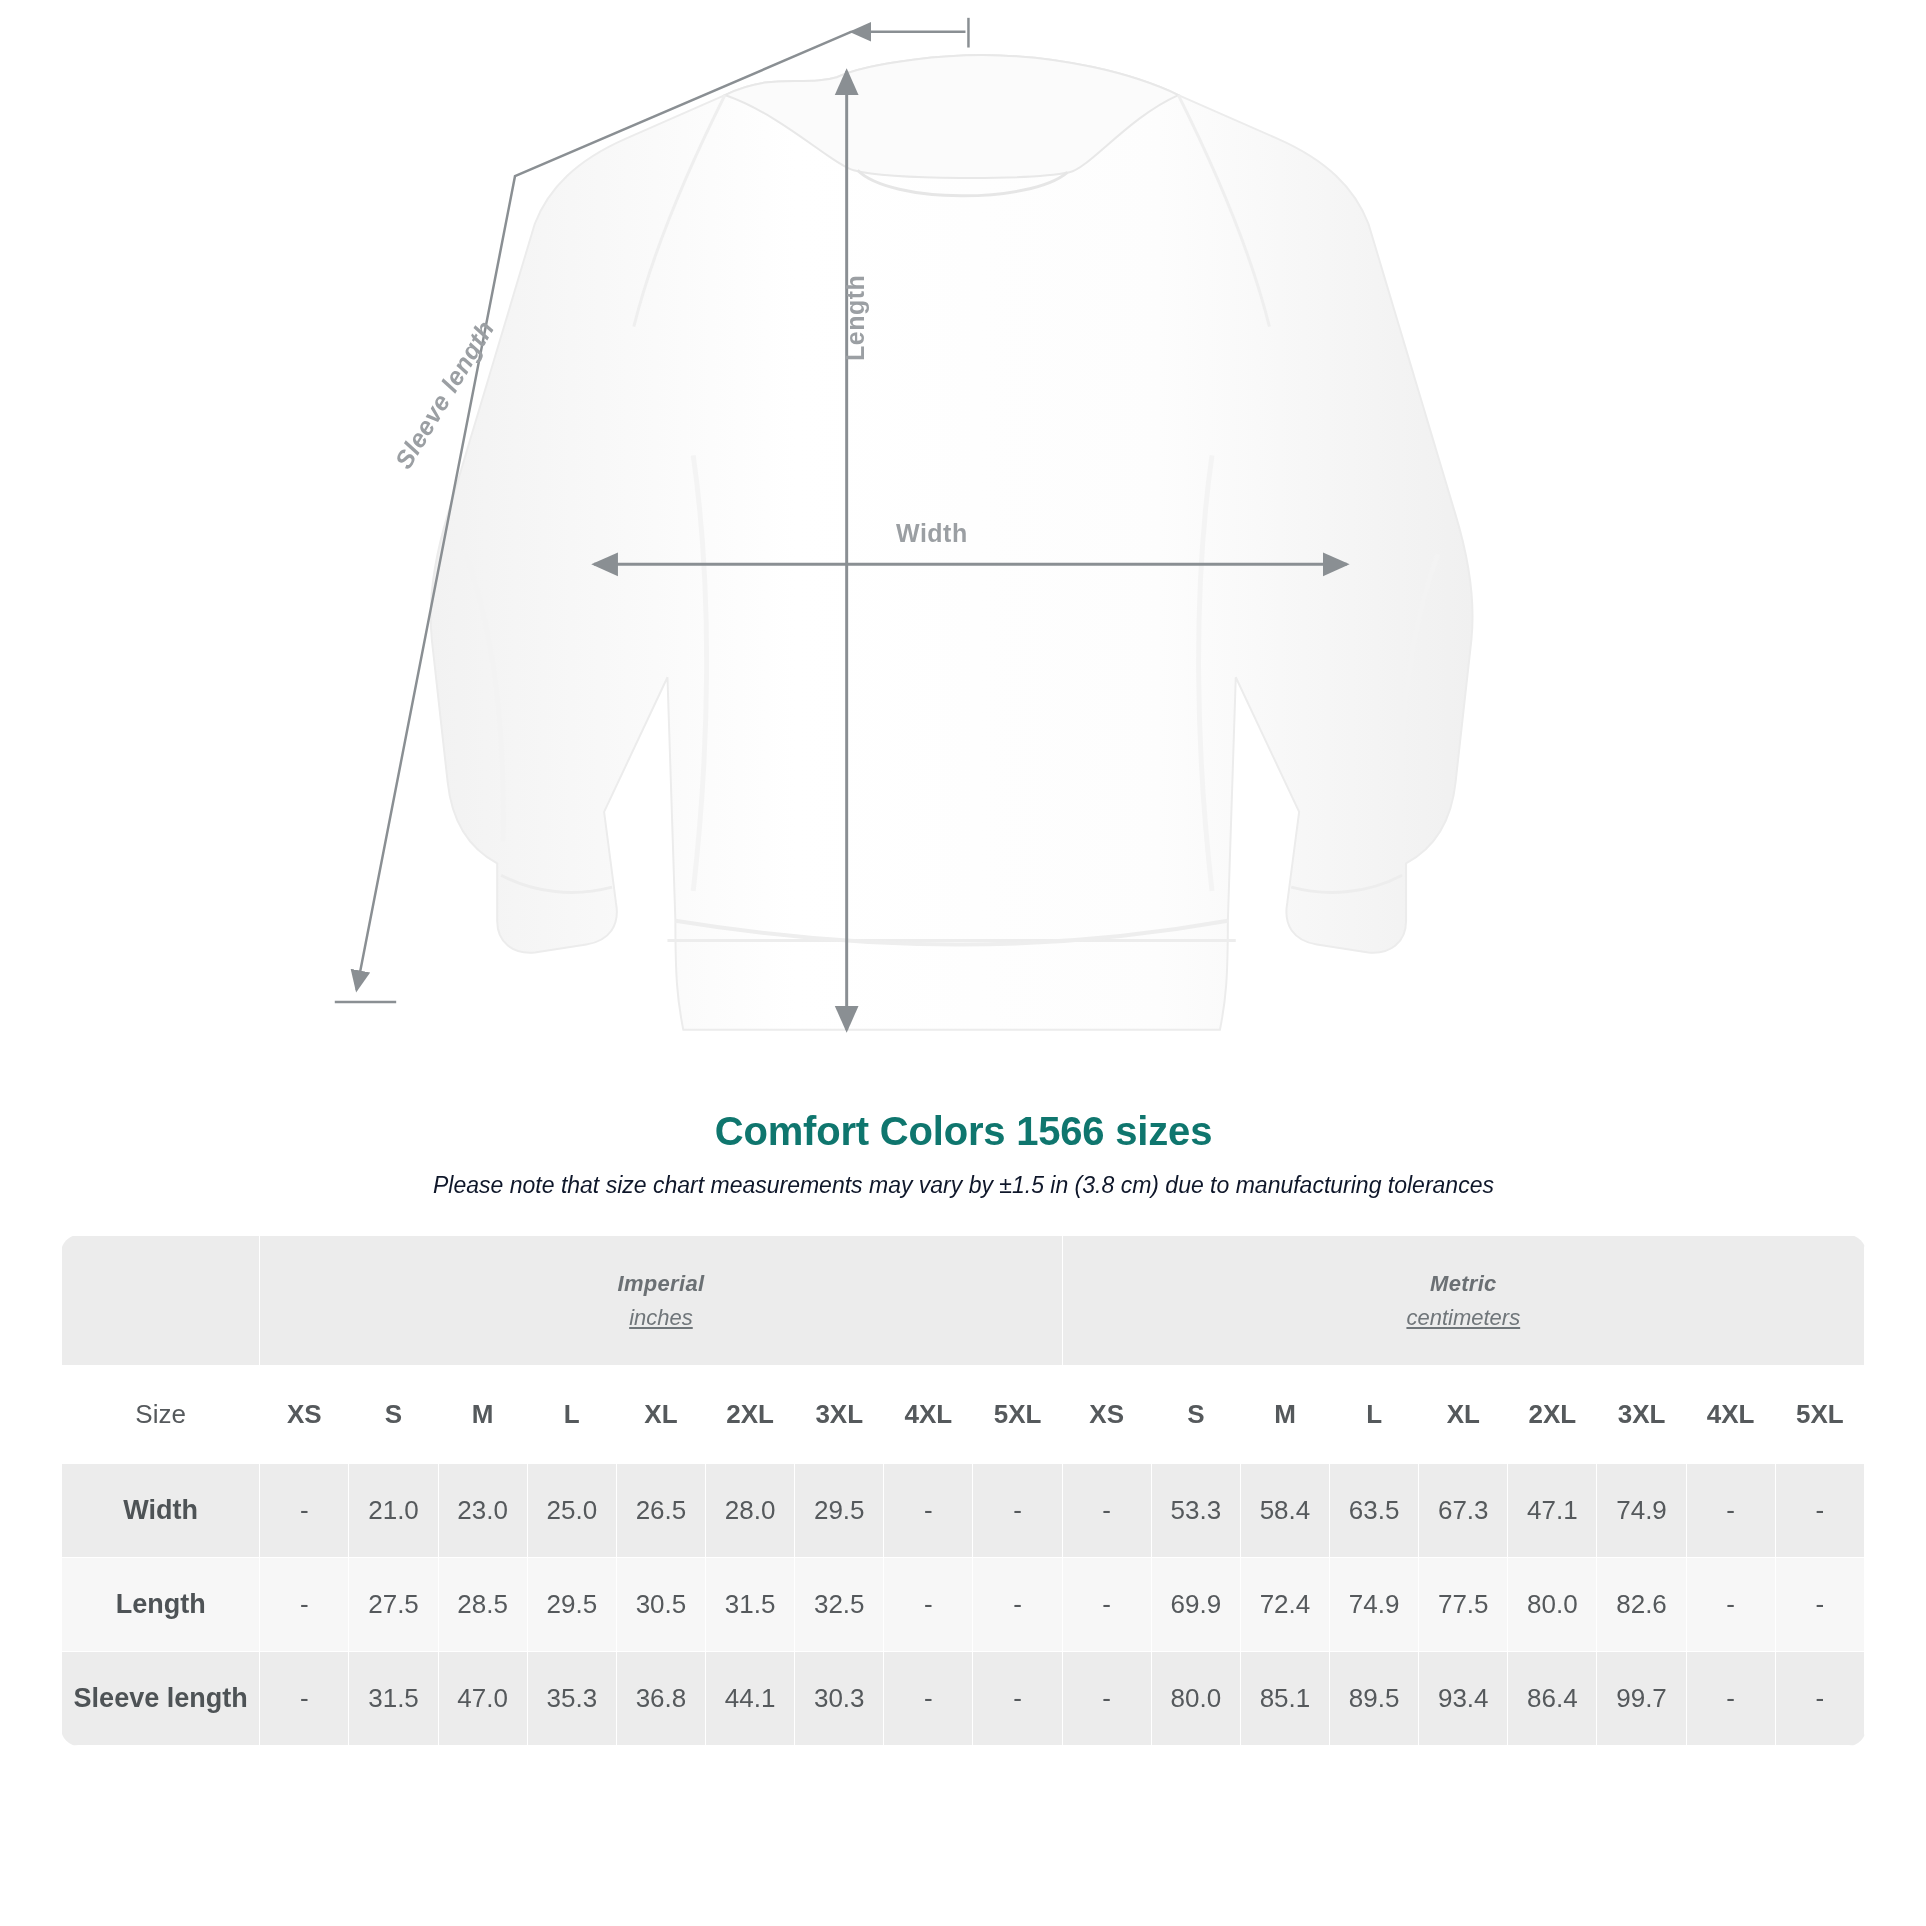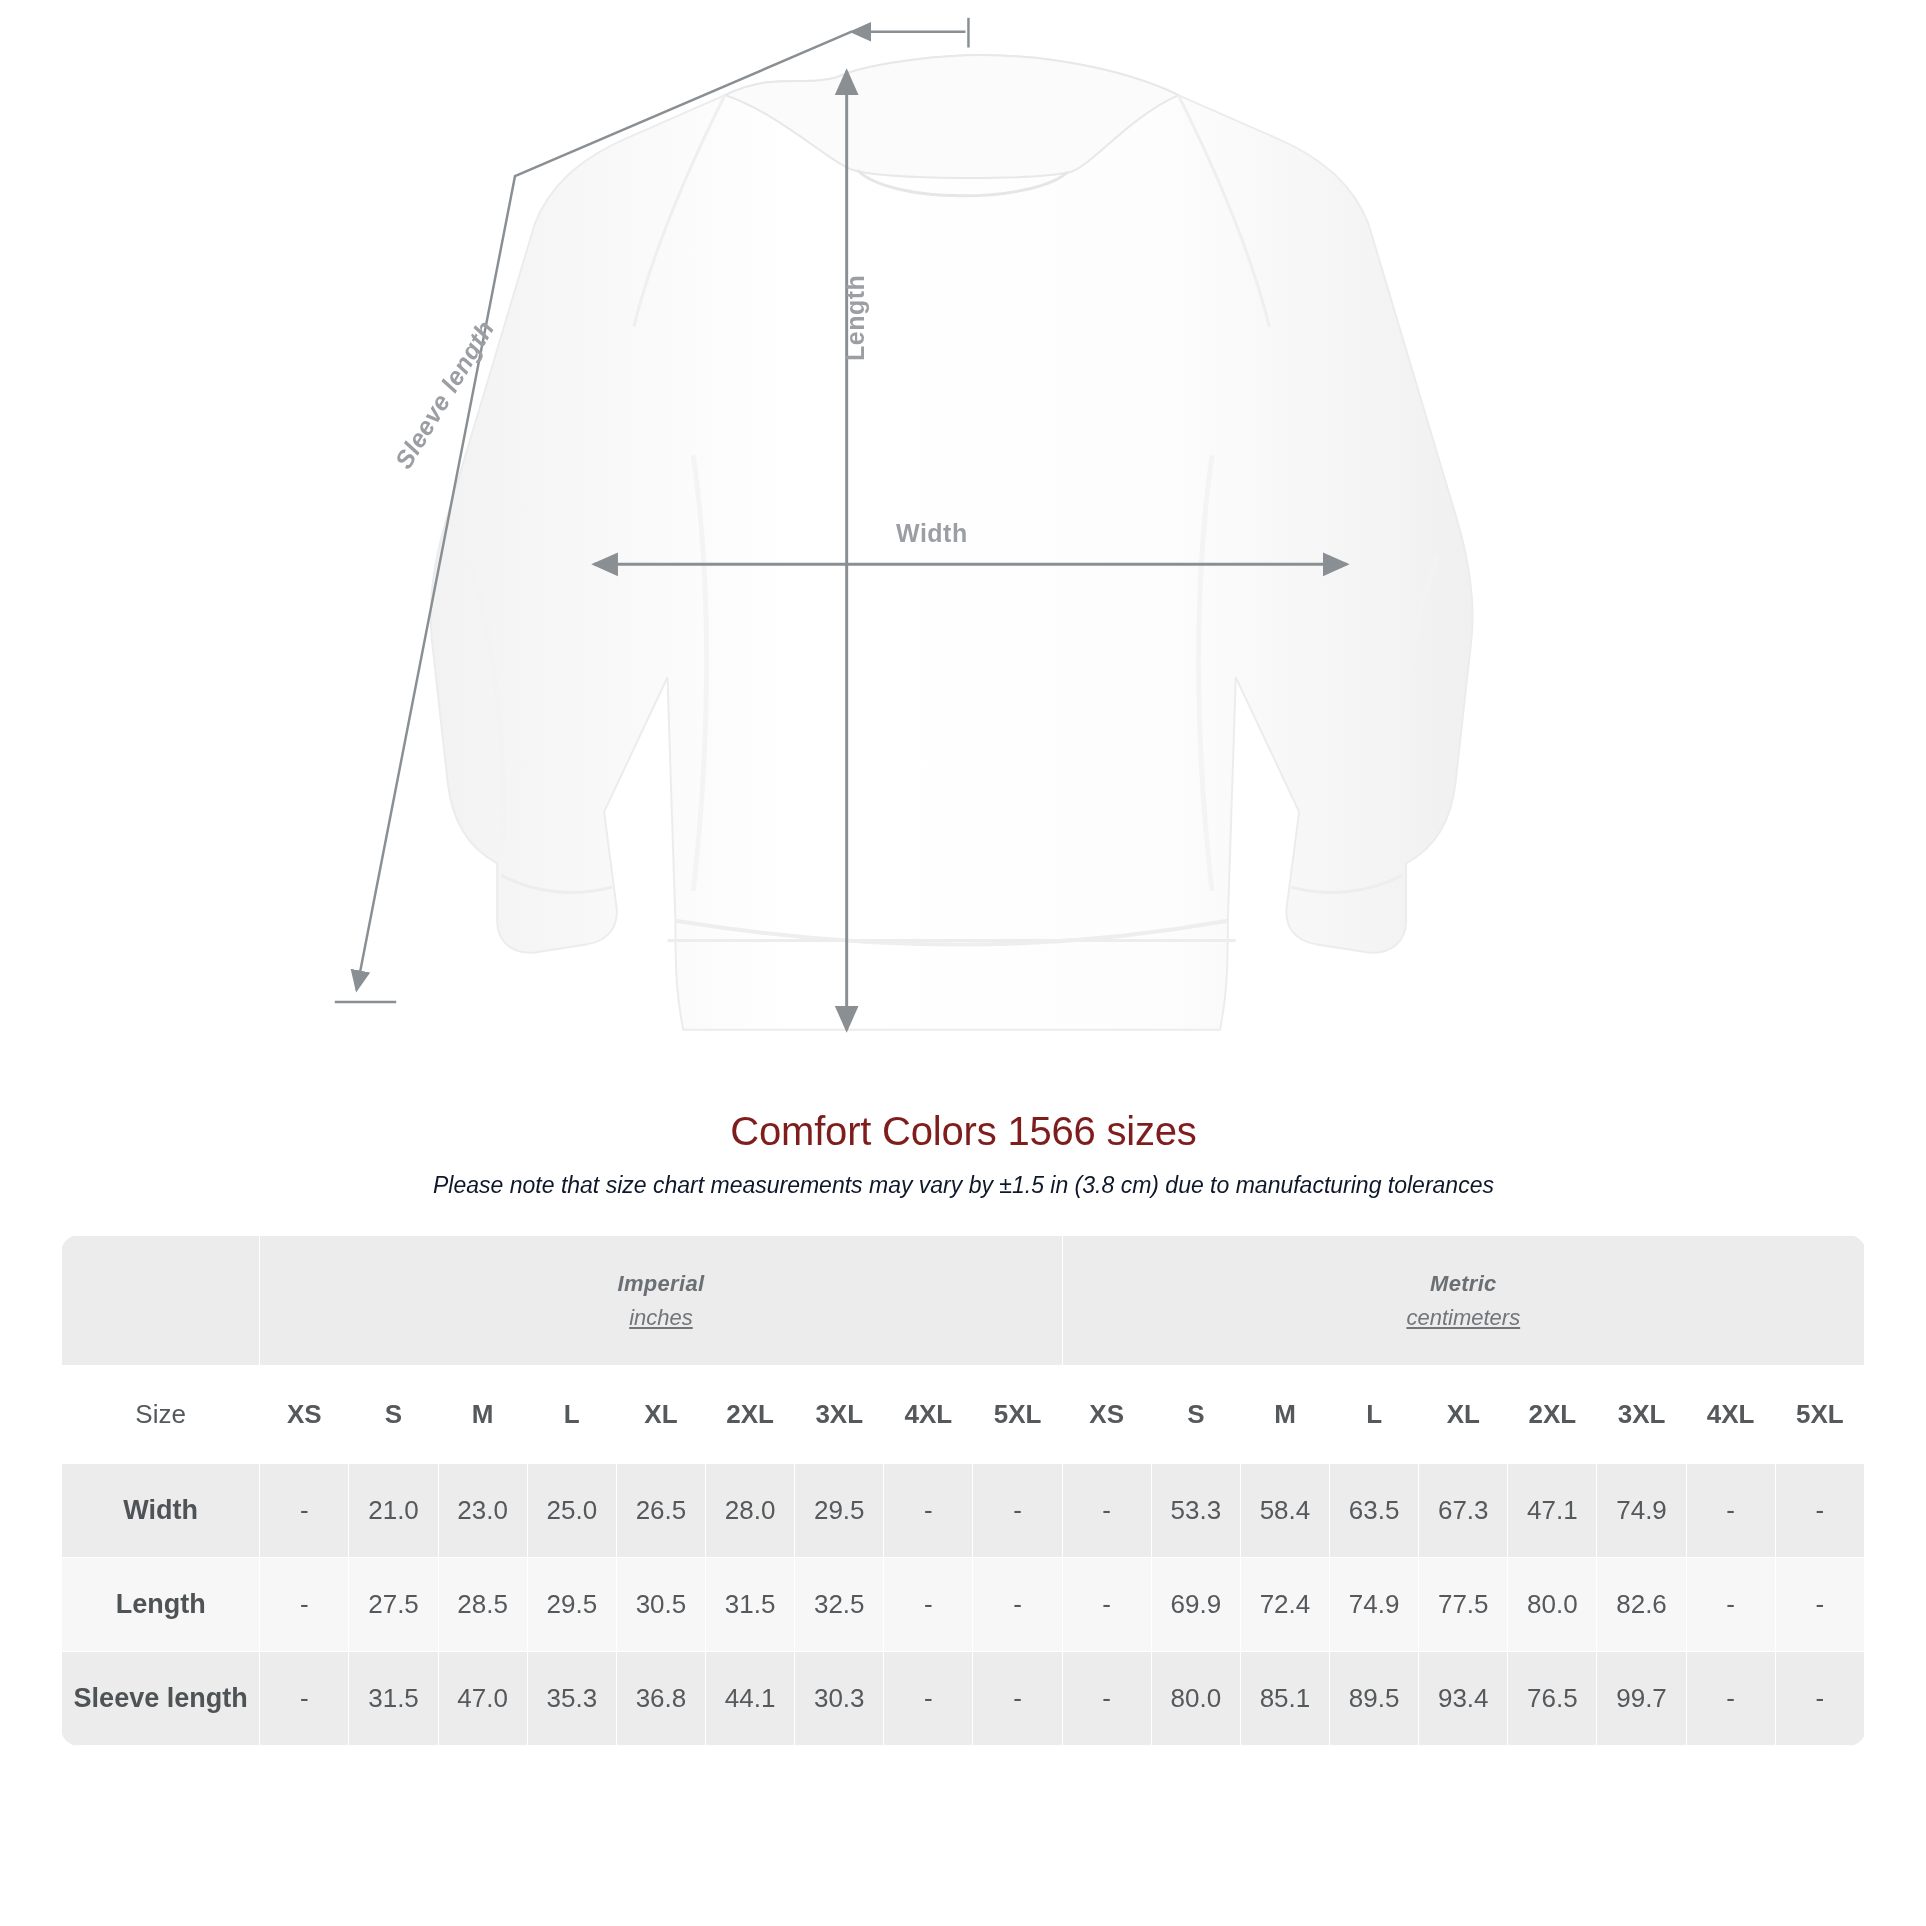--- a/index.html
+++ b/index.html
@@ -56,22 +56,22 @@
     font-style: italic;
   }
 
   
   .title-block {
     text-align: center;
     margin-top: 10px;
   }
   .chart-title {
     font-size: 40px;
-    font-weight: normal;
-    color: #7f1d1d;
+    font-weight: bold;
+    color: #0f766e;
     letter-spacing: -0.2px;
   }
   .chart-subtitle {
     font-size: 23px;
     font-style: italic;
     color: #0f172a;
     margin-top: 18px;
   }
 
   
@@ -358,21 +358,21 @@
           <td>36.8</td>
           <td>44.1</td>
           <td>30.3</td>
           <td>-</td>
           <td>-</td>
           <td>-</td>
           <td>80.0</td>
           <td>85.1</td>
           <td>89.5</td>
           <td>93.4</td>
-          <td>76.5</td>
+          <td>86.4</td>
           <td>99.7</td>
           <td>-</td>
           <td>-</td>
         </tr>
       </tbody>
     </table>
   </div>
 
 </div>
 

